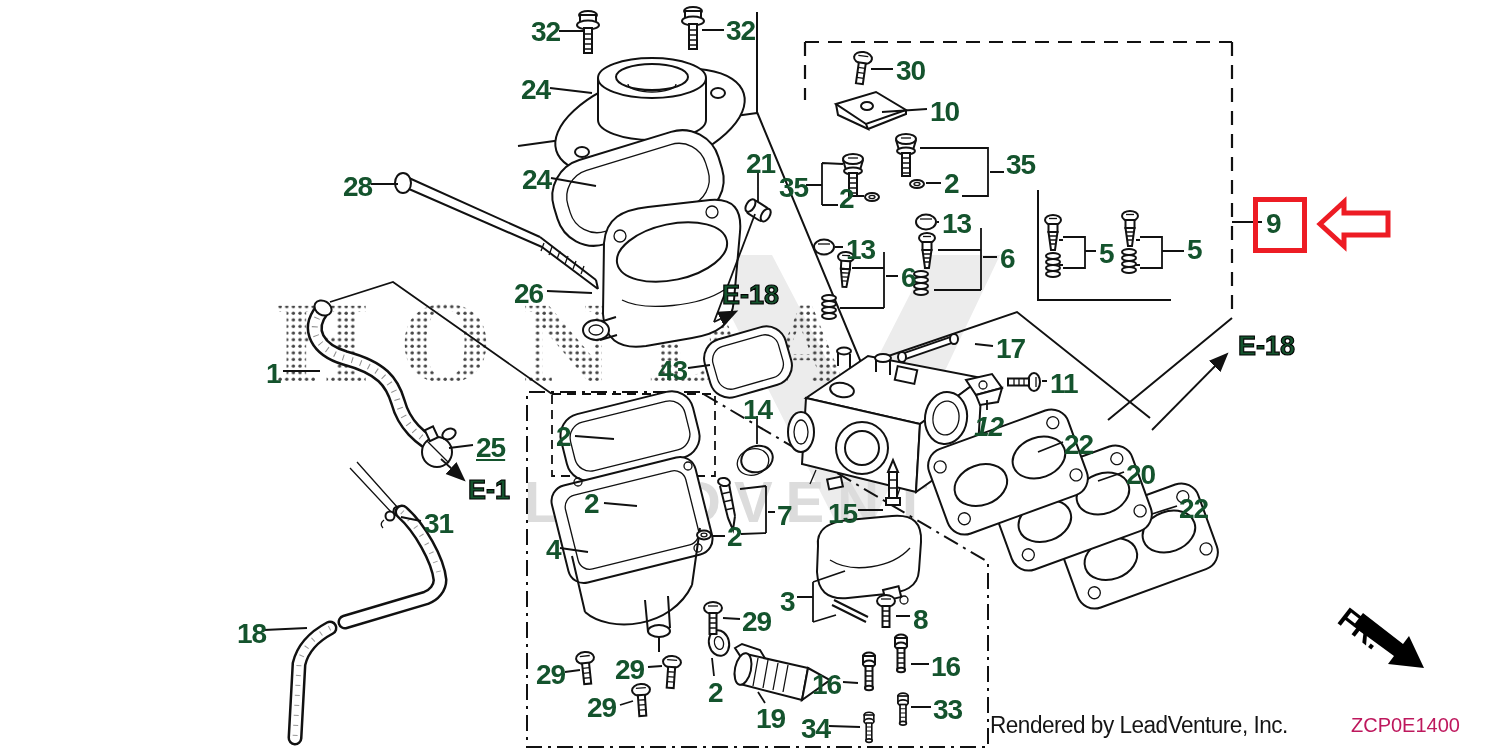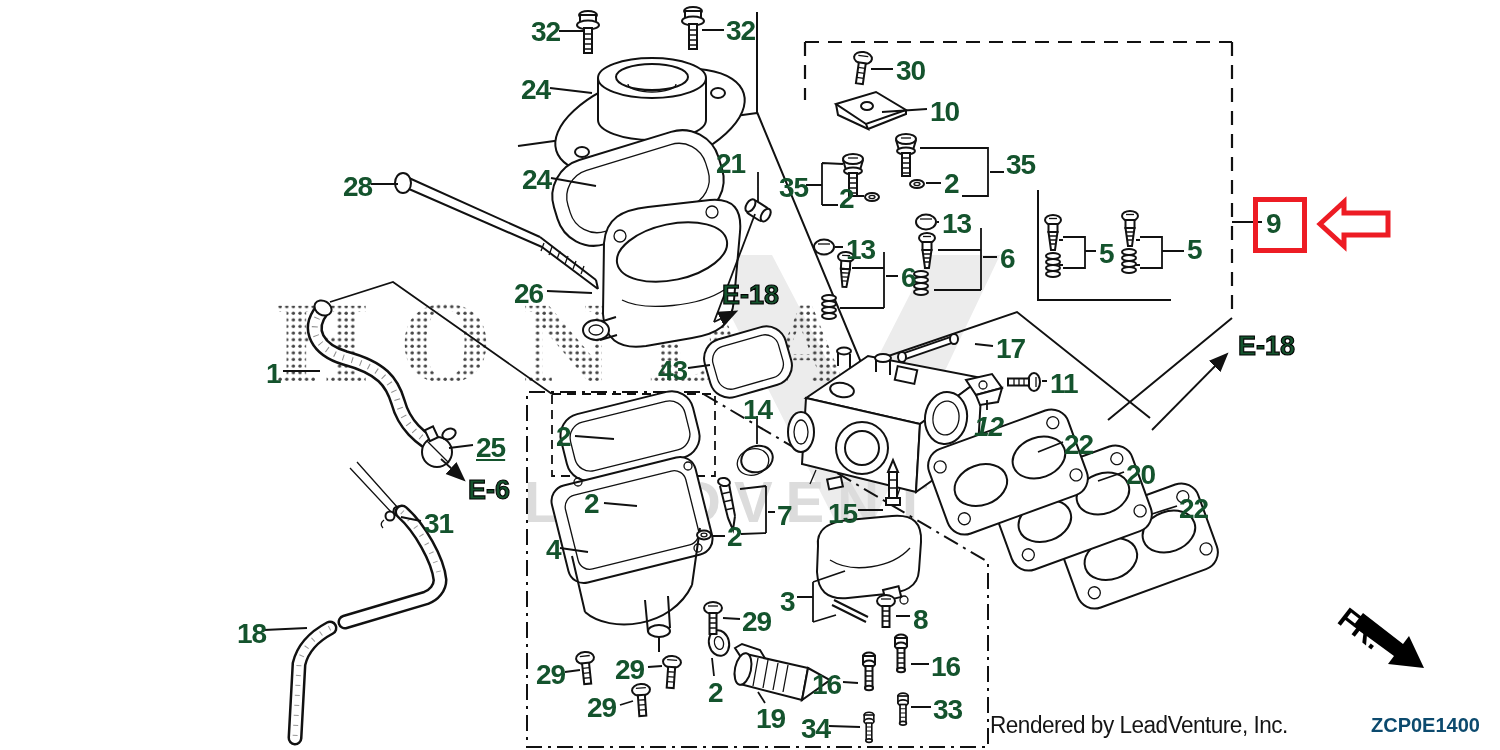--- a/index.html
+++ b/index.html
@@ -23,21 +23,21 @@
   .callout.ref{font-size:27px;-webkit-text-stroke:1.1px #000;letter-spacing:0;}
   #highlight-box{
     position:absolute;left:1253px;top:197px;width:44px;height:46px;
     border:5px solid var(--accent,#ed1c24);background:transparent;
   }
   #footer-credit{
     position:absolute;left:990px;top:712px;font-size:23px;color:#151515;
     letter-spacing:-0.5px;transform:scaleX(0.98);transform-origin:left top;
   }
   #diagram-code{
-    position:absolute;left:1351px;top:714px;font-size:20px;font-weight:bold;color:#0c4a6e;margin-left:20px;
+    position:absolute;left:1351px;top:714px;font-size:20px;font-weight:normal;color:#be185d;
   }
   .wm-honda{
     font-family:"DejaVu Serif","Liberation Serif",serif;font-weight:bold;
     font-size:104px;letter-spacing:30px;opacity:0.8;
   }
   .wm-lv{
     font-family:"Liberation Sans",sans-serif;font-weight:bold;
     font-size:58px;letter-spacing:13px;fill:#dcdcdc;
   }
   .fr-text{font-weight:bold;font-size:29px;fill:#000;font-family:"Liberation Sans",sans-serif;}
@@ -372,21 +372,21 @@
 
 <div id="highlight-box"></div>
 
 <div id="callouts">
       <div class="callout" style="left: 531px; top: 18px;">32</div>
       <div class="callout" style="left: 726px; top: 17px;">32</div>
       <div class="callout" style="left: 521px; top: 76px;">24</div>
       <div class="callout" style="left: 522px; top: 166px;">24</div>
       <div class="callout" style="left: 343px; top: 173px;">28</div>
       <div class="callout" style="left: 514px; top: 280px;">26</div>
-      <div class="callout" style="left: 716px; top: 150px;">21</div>
+      <div class="callout" style="left: 746px; top: 150px;">21</div>
       <div class="callout" style="left: 658px; top: 357px;">43</div>
       <div class="callout" style="left: 266px; top: 360px;">1</div>
       <div class="callout" style="left: 476px; top: 434px; text-decoration: underline;">25</div>
       <div class="callout" style="left: 424px; top: 510px;">31</div>
       <div class="callout" style="left: 237px; top: 620px;">18</div>
       <div class="callout" style="left: 556px; top: 423px;">2</div>
       <div class="callout" style="left: 584px; top: 490px;">2</div>
       <div class="callout" style="left: 546px; top: 536px;">4</div>
       <div class="callout" style="left: 727px; top: 523px;">2</div>
       <div class="callout" style="left: 777px; top: 502px;">7</div>
@@ -418,18 +418,18 @@
       <div class="callout" style="left: 1187px; top: 236px;">5</div>
       <div class="callout" style="left: 1266px; top: 210px;">9</div>
       <div class="callout" style="left: 996px; top: 335px;">17</div>
       <div class="callout" style="left: 1050px; top: 370px;">11</div>
       <div class="callout" style="left: 974px; top: 413px; font-style: italic;">12</div>
       <div class="callout" style="left: 1064px; top: 431px;">22</div>
       <div class="callout" style="left: 1126px; top: 461px;">20</div>
       <div class="callout" style="left: 1179px; top: 495px;">22</div>
       <div class="callout ref" style="left: 722px; top: 282px;">E-18</div>
       <div class="callout ref" style="left: 1238px; top: 333px;">E-18</div>
-      <div class="callout ref" style="left: 468px; top: 477px;">E-6</div>
+      <div class="callout ref" style="left: 468px; top: 477px;">E-1</div>
     </div>
 
 <div id="footer-credit">Rendered by LeadVenture, Inc.</div>
 <div id="diagram-code">ZCP0E1400</div>
 </div>
 
 </body></html>

